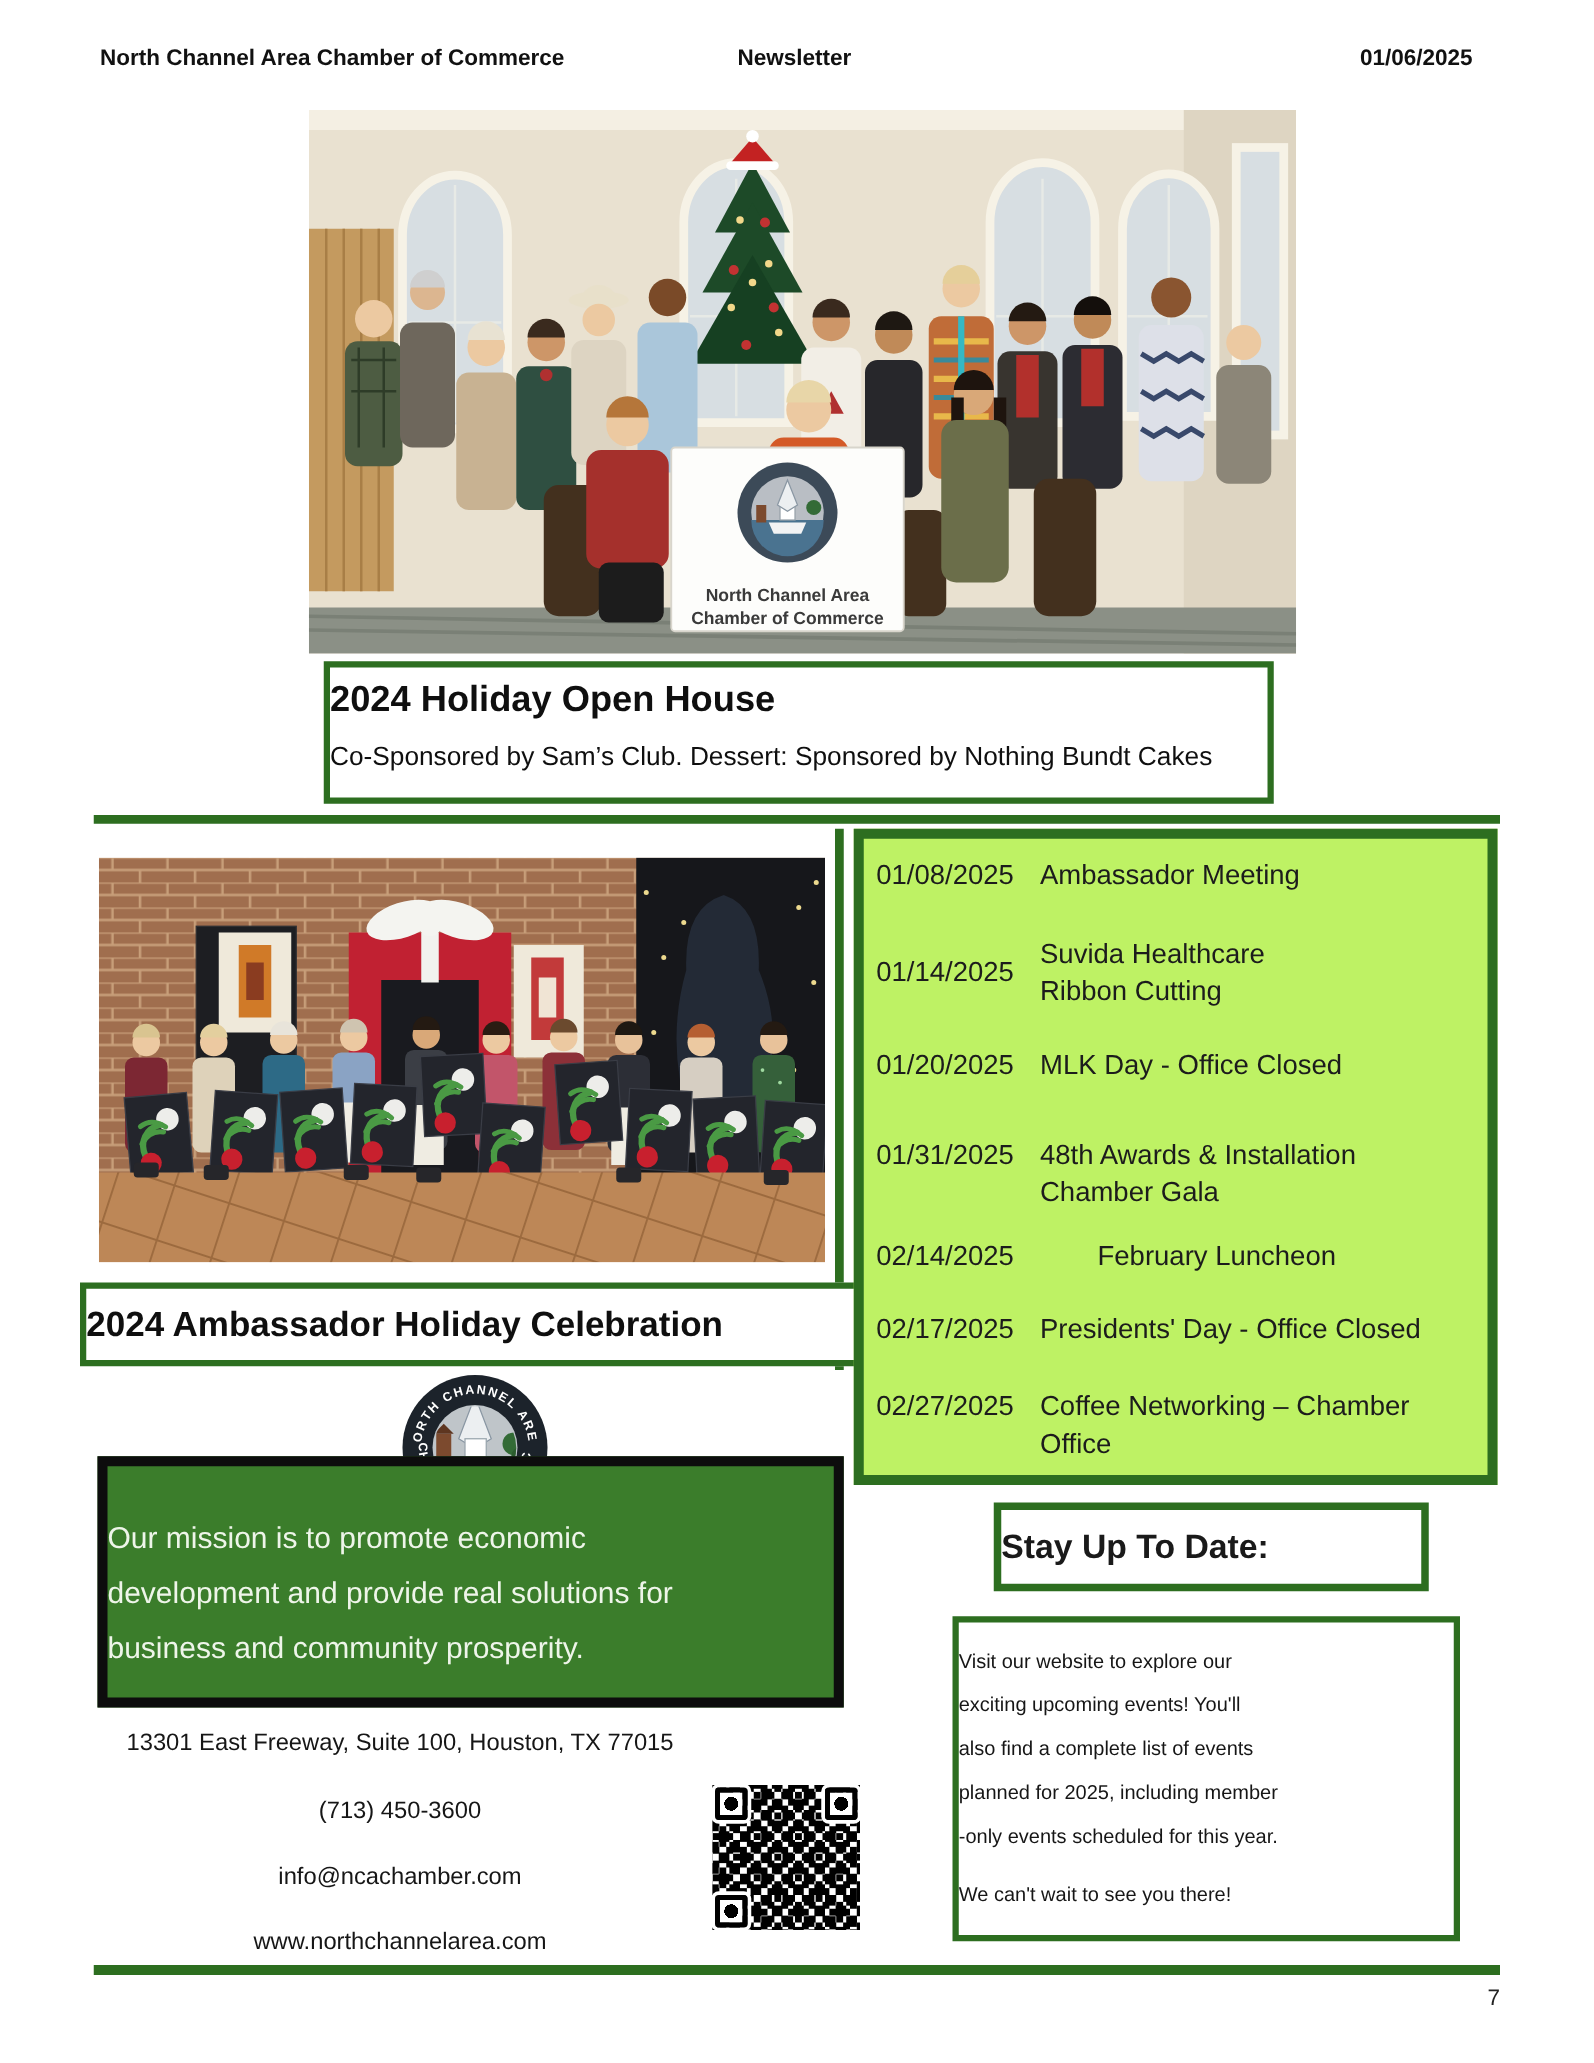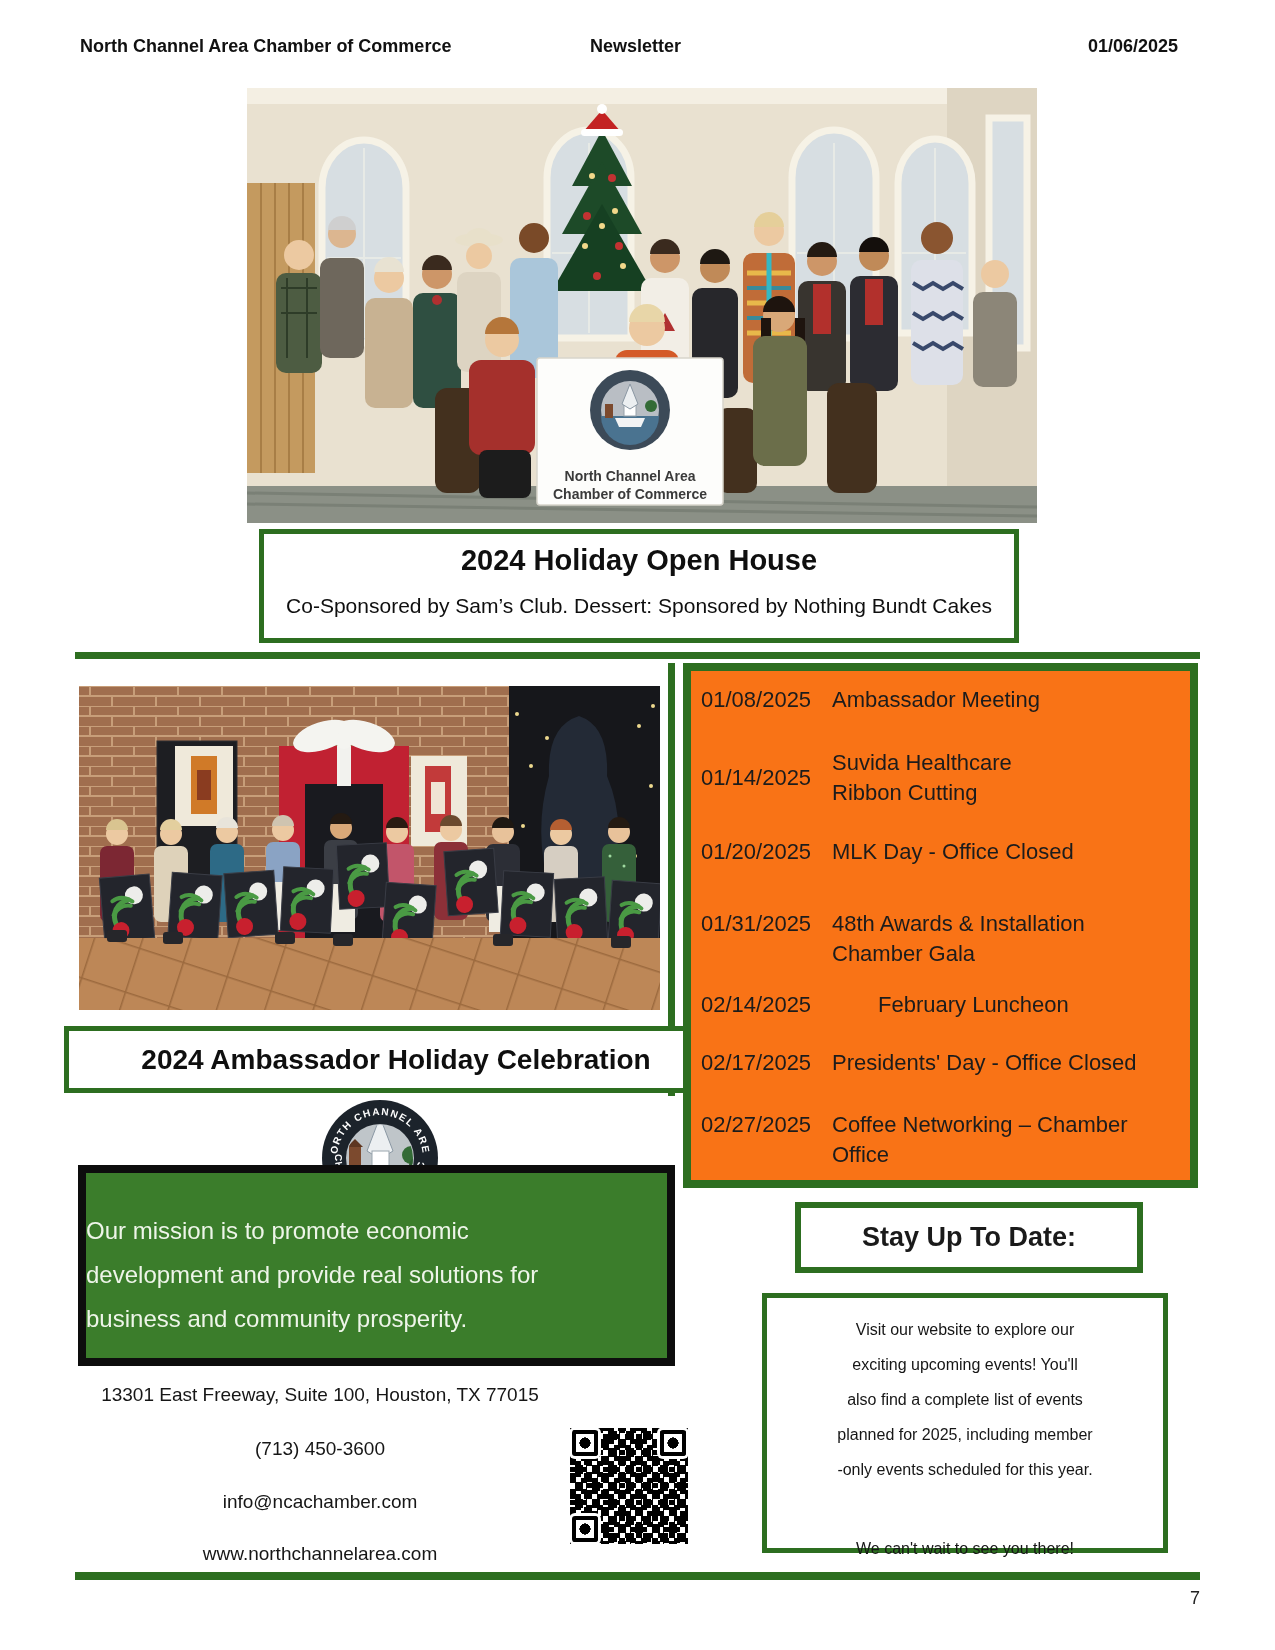--- a/index.html
+++ b/index.html
@@ -4,42 +4,42 @@
 <style>
   html,body{margin:0;padding:0;background:#ffffff;}
   .page{position:relative;width:1275px;height:1650px;background:#ffffff;
         font-family:"Liberation Sans",sans-serif;color:#1a1a1a;overflow:hidden;}
   .abs{position:absolute;}
   
   .hdr{font-size:18px;font-weight:700;color:#111;}
   
   .photo{position:absolute;overflow:hidden;}
   
-  .gbox{position:absolute;box-sizing:border-box;border:5px solid #2d6e20;background:#fff;text-align:center;}
+  .gbox{position:absolute;box-sizing:border-box;border:5px solid #2d6e20;background:#fff;text-align:left;}
   .oh-title{font-size:29px;font-weight:700;margin-top:10px;color:#0f0f0f;}
   .oh-sub{font-size:21px;margin-top:17px;color:#0f0f0f;}
   .celeb-title{font-size:28px;font-weight:700;line-height:57px;color:#0f0f0f;}
   
   .hline{position:absolute;background:#2d6e20;}
   
-  .events{position:absolute;box-sizing:border-box;border:8px solid #2d6e20;background:#f97316;}
+  .events{position:absolute;box-sizing:border-box;border:8px solid #2d6e20;background:#bef264;}
   .erow{position:absolute;left:10px;display:flex;font-size:22px;color:#1c1c1c;}
   .edate{width:131px;flex:none;line-height:30px;}
   .edesc{line-height:30px;}
   
   .mission{position:absolute;box-sizing:border-box;border:8px solid #0d0d0d;background:#3b7d2b;
            color:#eef5e9;font-size:24px;padding-top:36px;}
   .mission div{line-height:44px;}
   
   .contact{position:absolute;left:80px;width:480px;text-align:center;font-size:19px;color:#161616;}
   
   .stay{font-weight:700;font-size:27px;line-height:59px;border-width:6px;}
   .site{font-size:16px;padding-top:14px;color:#161616;}
   .site div{line-height:35px;}
-  .site .closing{margin-top:44px;}
+  .site .closing{margin-top:12px;}
   
   .qr{position:absolute;left:570px;top:1428px;width:118px;height:116px;background-color:#fff;
       background-image:repeating-conic-gradient(#000 0% 25%,transparent 0% 50%),
                        repeating-conic-gradient(transparent 0% 25%,#000 0% 50%);
       background-size:11px 11px,17px 17px;background-position:0 0,5px 3px;}
   .qfind{position:absolute;width:18px;height:18px;border:4px solid #000;border-radius:3px;
          background:radial-gradient(circle,#000 0 5.5px,#fff 5.6px);box-shadow:0 0 0 3px #fff;}
   .qf-tl{left:2px;top:2px;} .qf-tr{right:2px;top:2px;} .qf-bl{left:2px;bottom:2px;}
   .pagenum{position:absolute;left:1150px;top:1588px;width:50px;text-align:right;font-size:18px;color:#222;}
 </style>

